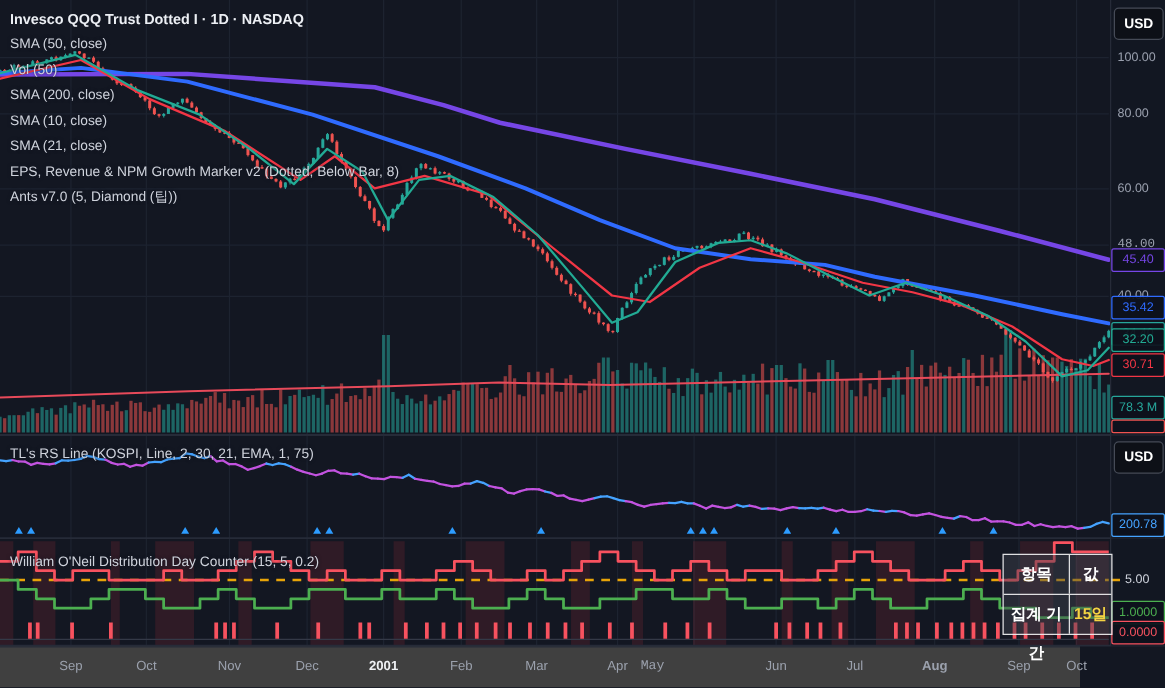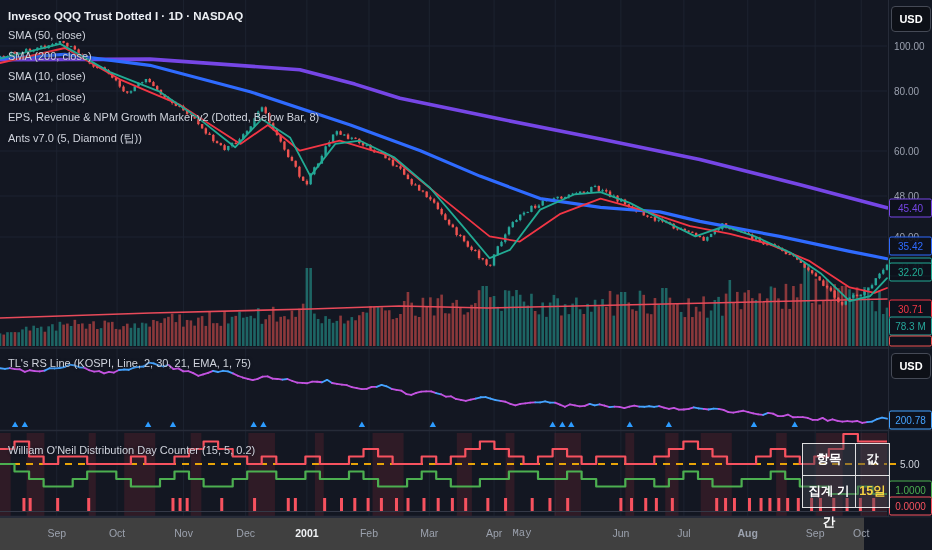--- a/index.html
+++ b/index.html
@@ -1083,39 +1083,40 @@
       <div class="time-label" style="left: 683.877px;">Jul</div>
       <div class="time-label" style="left: 747.741px; font-weight: bold;">Aug</div>
       <div class="time-label" style="left: 815.153px;">Sep</div>
       <div class="time-label" style="left: 861.277px;">Oct</div>
     </div>
 
   <div class="overlay" id="axisOverlay">
       <div class="tick-label" style="top: 46px;">100.00</div>
       <div class="tick-label" style="top: 91px;">80.00</div>
       <div class="tick-label" style="top: 151px;">60.00</div>
-      <div class="tick-label" style="top: 196px;">48.00</div>
+      <div class="tick-label" style="top: 196px; font-family: Liberation Mono, monospace;">48.00</div>
       <div class="tick-label" style="top: 237px;">40.00</div>
       <div class="badge" style="top: 208px; color: rgb(118, 70, 230); border: 1px solid rgb(118, 70, 230);">45.40</div>
       <div class="badge" style="top: 246px; color: rgb(47, 107, 255); border: 1px solid rgb(47, 107, 255);">35.42</div>
       <div class="badge" style="top: 267px; color: rgb(38, 166, 154); border: 1px solid rgb(38, 166, 154);">34.40</div>
       <div class="badge" style="top: 272px; color: rgb(34, 171, 148); border: 1px solid rgb(34, 171, 148);">32.20</div>
-      <div class="badge" style="top: 309px; color: rgb(242, 54, 69); border: 1px solid rgb(242, 54, 69);">30.71</div>
+      <div class="badge" style="top: 292px; color: rgb(242, 54, 69); border: 1px solid rgb(242, 54, 69);">30.71</div>
       <div class="badge" style="top: 326px; color: rgb(38, 166, 154); border: 1px solid rgb(38, 166, 154);">78.3 M</div>
       <div class="badge" style="top: 341px; height: 9px; color: rgb(239, 83, 80); border: 1px solid rgb(239, 83, 80); overflow: hidden;"></div>
       <div class="badge" style="top: 420px; color: rgb(69, 163, 255); border: 1px solid rgb(69, 163, 255);">200.78</div>
       <div class="lvl-dash" style="left: 889px; top: 464px; background: rgb(232, 164, 8);"></div>
       <div class="lvl-label" style="left: 900px; top: 464px;">5.00</div>
       <div class="badge" style="top: 490px; color: rgb(76, 175, 80); border: 1px solid rgb(76, 175, 80);">1.0000</div>
       <div class="badge" style="top: 506px; color: rgb(247, 82, 95); border: 1px solid rgb(247, 82, 95);">0.0000</div>
     </div>
 
   <div class="legend">
     <div class="symbol-title">Invesco QQQ Trust Dotted I · 1D · NASDAQ</div>
     <div class="legend-item">SMA (50, close)</div>
+    <div class="legend-item">Vol (50)</div>
     <div class="legend-item">SMA (200, close)</div>
     <div class="legend-item">SMA (10, close)</div>
     <div class="legend-item">SMA (21, close)</div>
     <div class="legend-item">EPS, Revenue &amp; NPM Growth Marker v2 (Dotted, Below Bar, 8)</div>
     <div class="legend-item">Ants v7.0 (5, Diamond (팁))</div>
   </div>
 
   <div class="pane-label" style="left:8px;top:357px;">TL's RS Line (KOSPI, Line, 2, 30, 21, EMA, 1, 75)</div>
   <div class="pane-label" style="left:8px;top:444px;">William O'Neil Distribution Day Counter (15, 5, 0.2)</div>
 

